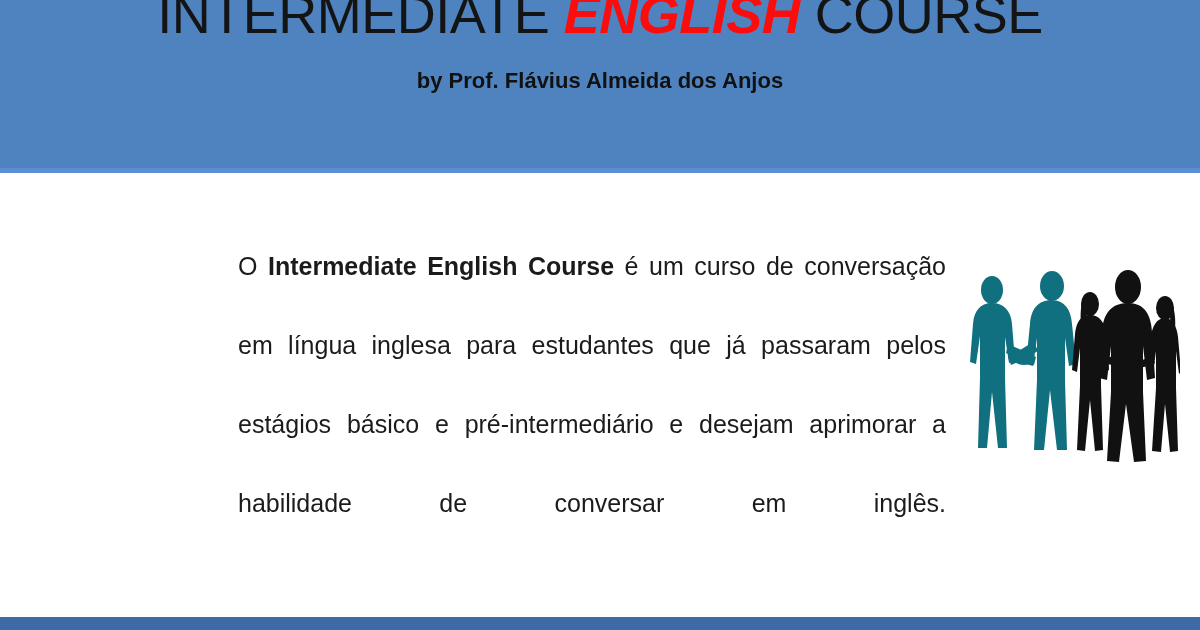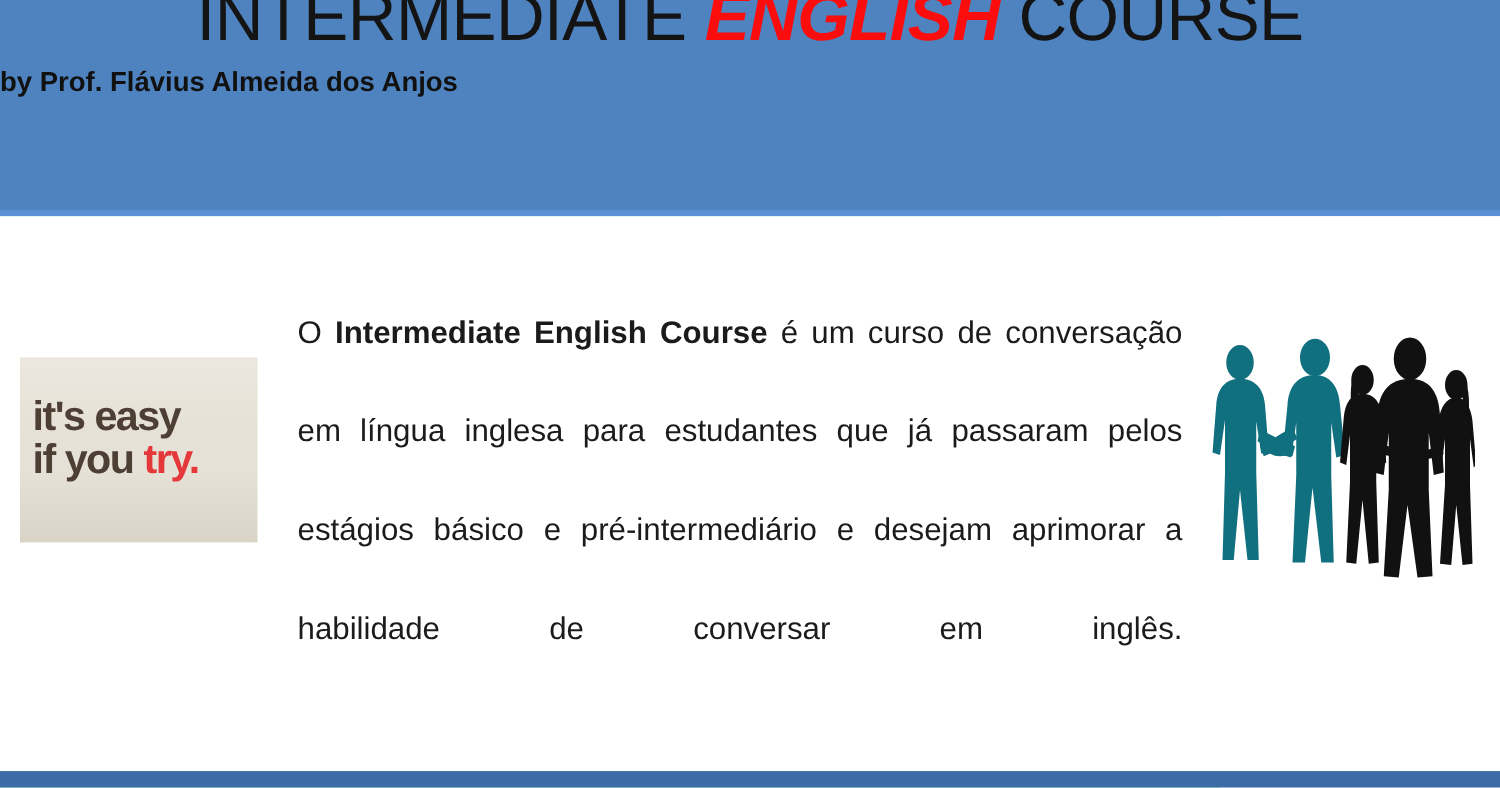--- a/index.html
+++ b/index.html
@@ -10,21 +10,21 @@
     width: 1200px;
     height: 630px;
     overflow: hidden;
     background: #ffffff;
     font-family: "Liberation Sans", sans-serif;
   }
   .page {
     position: relative;
     width: 976px;
     height: 630px;
-    background: #86efac;
+    background: #ec4899;
   }
 
   
   .header-band {
     position: absolute;
     left: 0;
     top: 0;
     width: 1200px;
     height: 168px;
     background: #4e83c0;
@@ -62,23 +62,23 @@
     display: inline;
   }
   .course-title .word-english {
     color: #fb0d0d;
     font-style: italic;
     font-weight: bold;
   }
   .course-subtitle {
     position: absolute;
     left: 0;
-    top: 53px;
-    width: 1200px;
-    text-align: left;
+    top: 68px;
+    width: 1200px;
+    text-align: center;
     font-family: "Liberation Sans", sans-serif;
     font-size: 22px;
     font-weight: bold;
     color: #111111;
     white-space: nowrap;
   }
 
   
   .body-area {
     position: absolute;
@@ -186,27 +186,20 @@
   <div class="header-band">
     <div class="header-inner">
       <div class="course-title"><span class="word word-intermediate">INTERMEDIATE </span><span class="word word-english">ENGLISH</span><span class="word word-course"> COURSE</span></div>
       <div class="course-subtitle">by Prof. Flávius Almeida dos Anjos</div>
     </div>
   </div>
   <div class="header-band-bottom-strip"></div>
 
   <div class="body-area">
 
-    <div class="easy-image">
-      <div class="texture"></div>
-      <div class="easy-text">
-        <div class="easy-line-1">it's easy</div>
-        <div class="easy-line-2"><span>if you </span><span class="easy-try">try.</span></div>
-      </div>
-    </div>
 
     <div class="paragraph"><span>O </span><b>Intermediate English Course</b><span> é um curso de conversação em língua inglesa para estudantes que já passaram pelos estágios básico e pré-intermediário e desejam aprimorar a habilidade de conversar em inglês.</span></div>
 
     <div class="people-graphic">
       <svg viewBox="0 0 218 215" xmlns="http://www.w3.org/2000/svg">
         <g fill="#11707f">
 
           <ellipse cx="30" cy="32" rx="11" ry="14"></ellipse>
           <path d="M30 45 C18 45 12 53 11 66 L8 104 L14 106 L18 78 L18 120
                    L16 190 L25 190 L30 134 L36 190 L45 190 L43 120 L43 79

